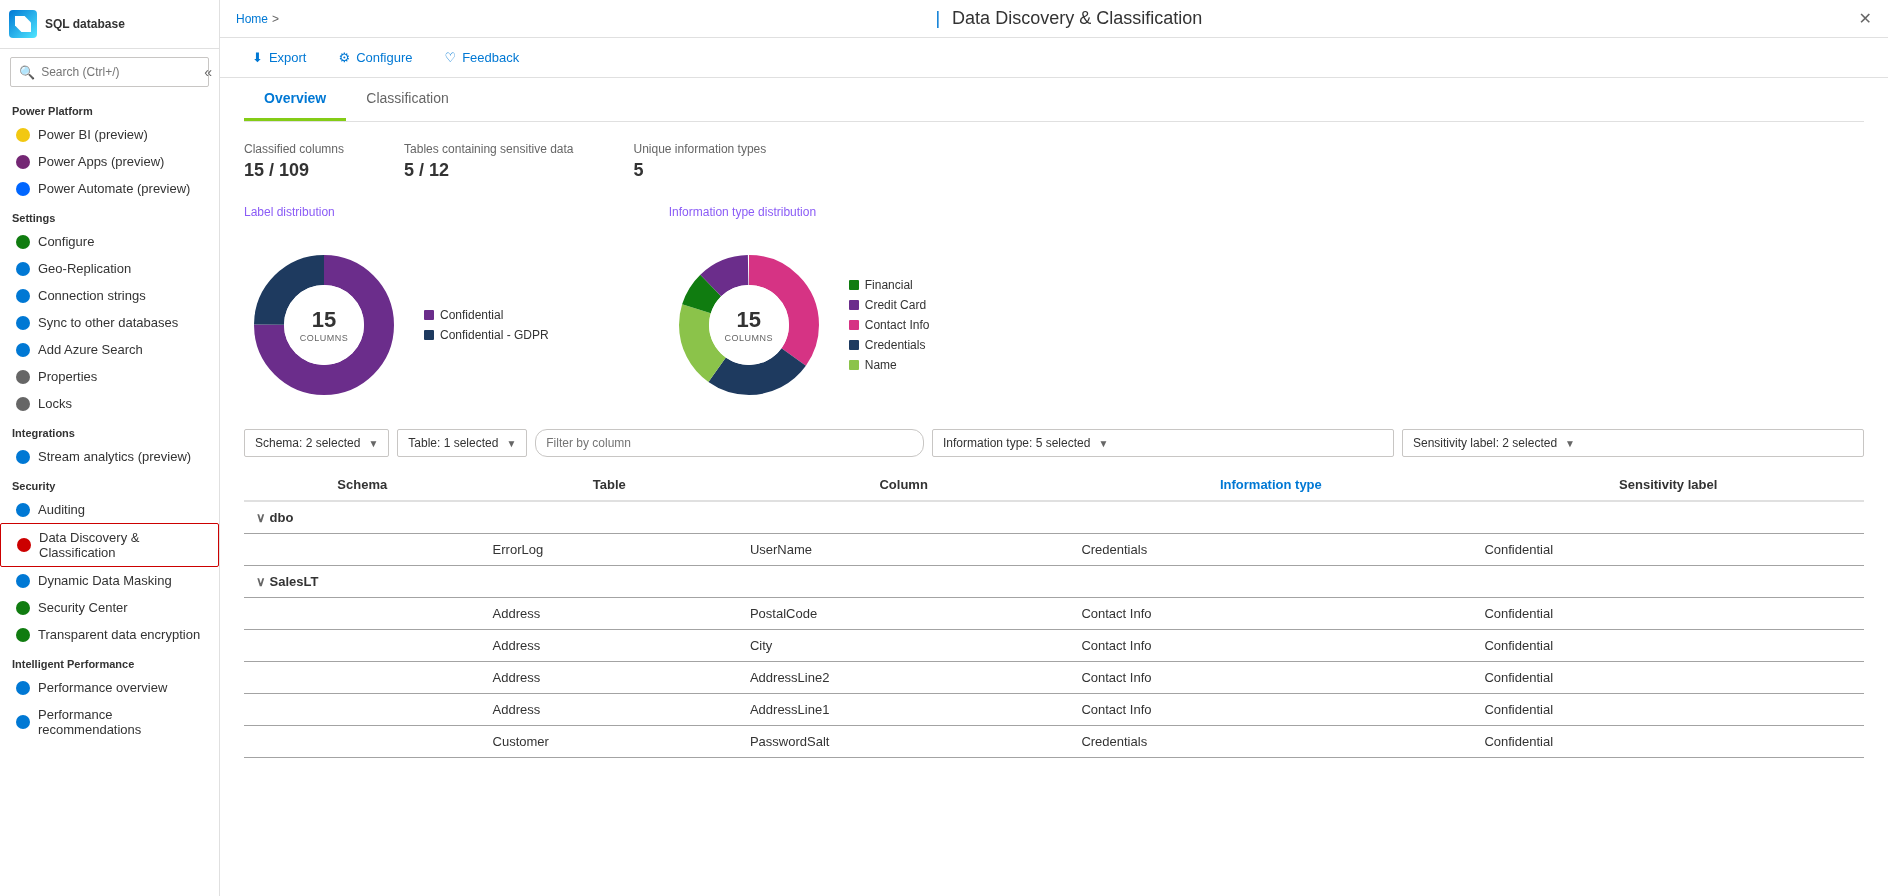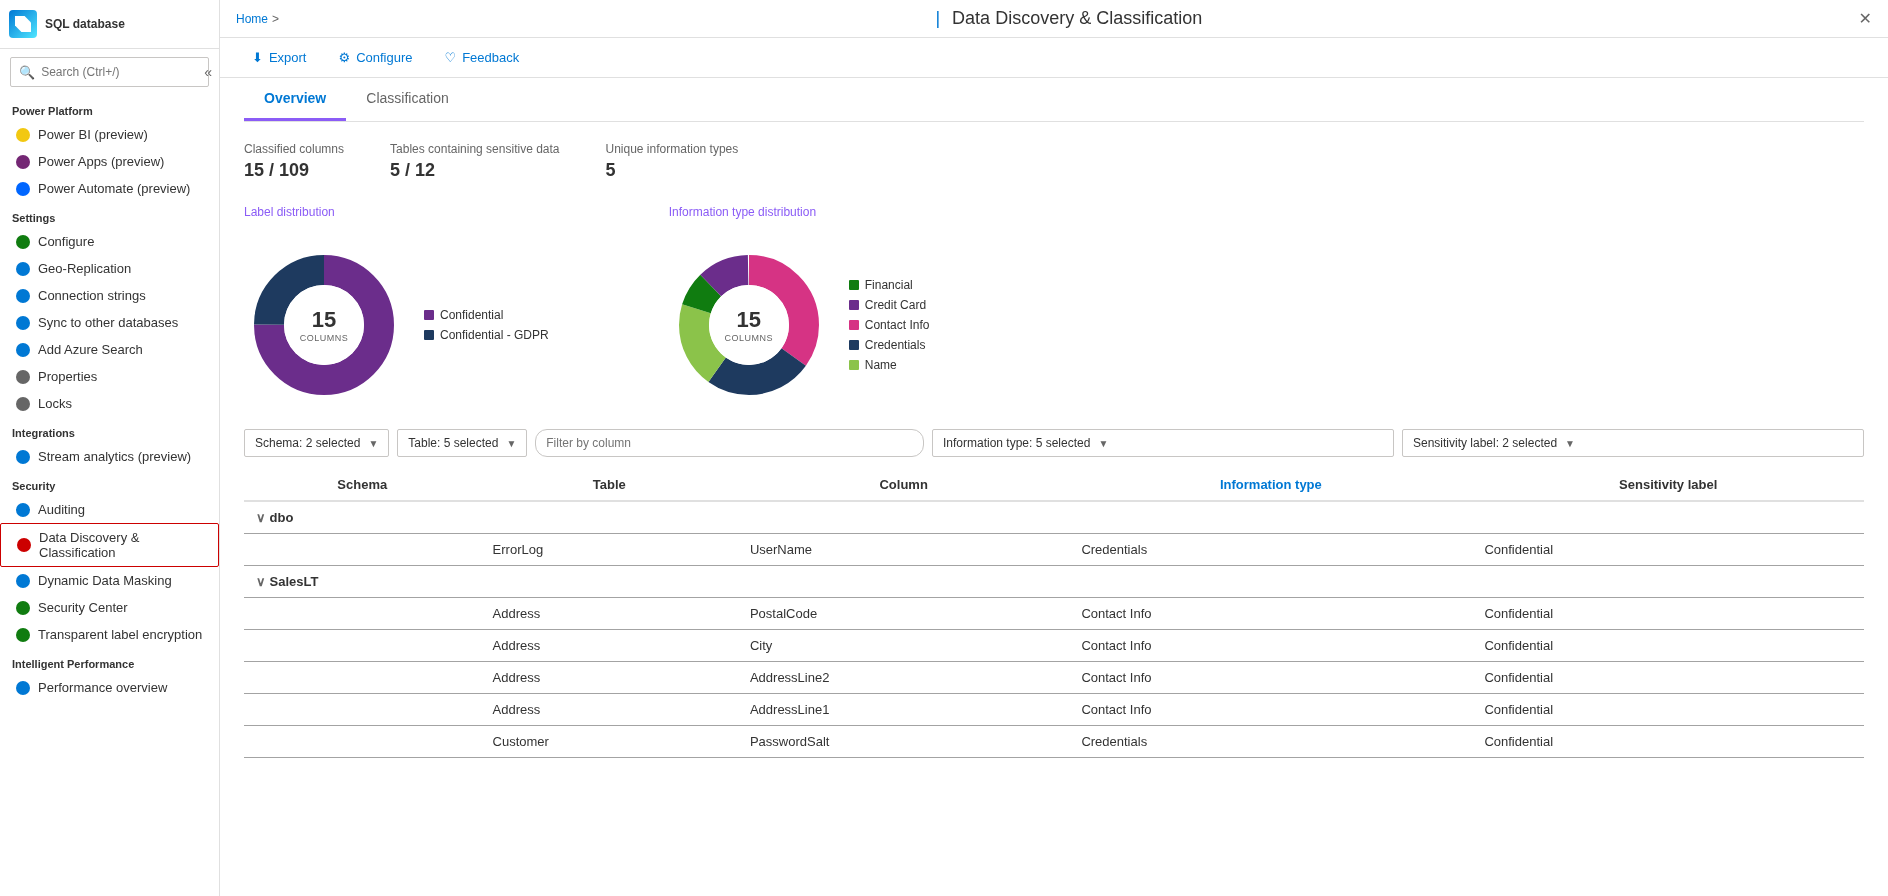--- a/index.html
+++ b/index.html
@@ -152,35 +152,35 @@
     }
     .tab {
       padding: 12px 20px;
       cursor: pointer;
       font-size: 14px;
       color: #666;
       border-bottom: 3px solid transparent;
     }
     .tab.active {
       color: #0078d4;
-      border-bottom: 3px solid #8b5cf6;
+      border-bottom: 3px solid #84cc16;
       font-weight: 600;
     }
     .learn-more {
       margin-left: auto;
       font-size: 12px;
       color: #0078d4;
       cursor: pointer;
       padding-top: 14px;
     }
 
     
     .stats-row {
       display: flex;
-      gap: 46px;
+      gap: 60px;
       margin-bottom: 24px;
     }
     .stat-item .stat-label { font-size: 12px; color: #666; margin-bottom: 4px; }
     .stat-item .stat-value { font-size: 18px; font-weight: 600; color: #333; }
 
     
     .charts-row {
       display: flex;
       gap: 40px;
       margin-bottom: 24px;
@@ -351,27 +351,31 @@
   <div class="sidebar-item">
     <span class="icon-dot" style="background:#0078d4;"></span>
     <span>Dynamic Data Masking</span>
   </div>
   <div class="sidebar-item">
     <span class="icon-dot" style="background:#107c10;"></span>
     <span>Security Center</span>
   </div>
   <div class="sidebar-item">
     <span class="icon-dot" style="background:#107c10;"></span>
-    <span>Transparent label encryption</span>
+    <span>Transparent data encryption</span>
   </div>
 
   <div class="sidebar-section-title">Intelligent Performance</div>
   <div class="sidebar-item">
     <span class="icon-dot" style="background:#0078d4;"></span>
     <span>Performance overview</span>
+  </div>
+  <div class="sidebar-item">
+    <span class="icon-dot" style="background:#0078d4;"></span>
+    <span>Performance recommendations</span>
   </div>
 </div>
 
 <div class="main">
 
   <div class="top-bar">
     <div class="breadcrumb">
       <span>Home</span>
       <span class="breadcrumb-sep">&gt;</span>
     </div>
@@ -496,21 +500,21 @@
         </div>
       </div>
     </div>
 
     <div class="filters-row">
       <div class="filter-select">
         <span>Schema: 2 selected</span>
         <span class="chevron">▼</span>
       </div>
       <div class="filter-select">
-        <span>Table: 5 selected</span>
+        <span>Table: 1 selected</span>
         <span class="chevron">▼</span>
       </div>
       <input class="filter-input" type="text" placeholder="Filter by column" style="">
       <div class="filter-select wide">
         <span>Information type: 5 selected</span>
         <span class="chevron">▼</span>
       </div>
       <div class="filter-select wide">
         <span>Sensitivity label: 2 selected</span>
         <span class="chevron">▼</span>

